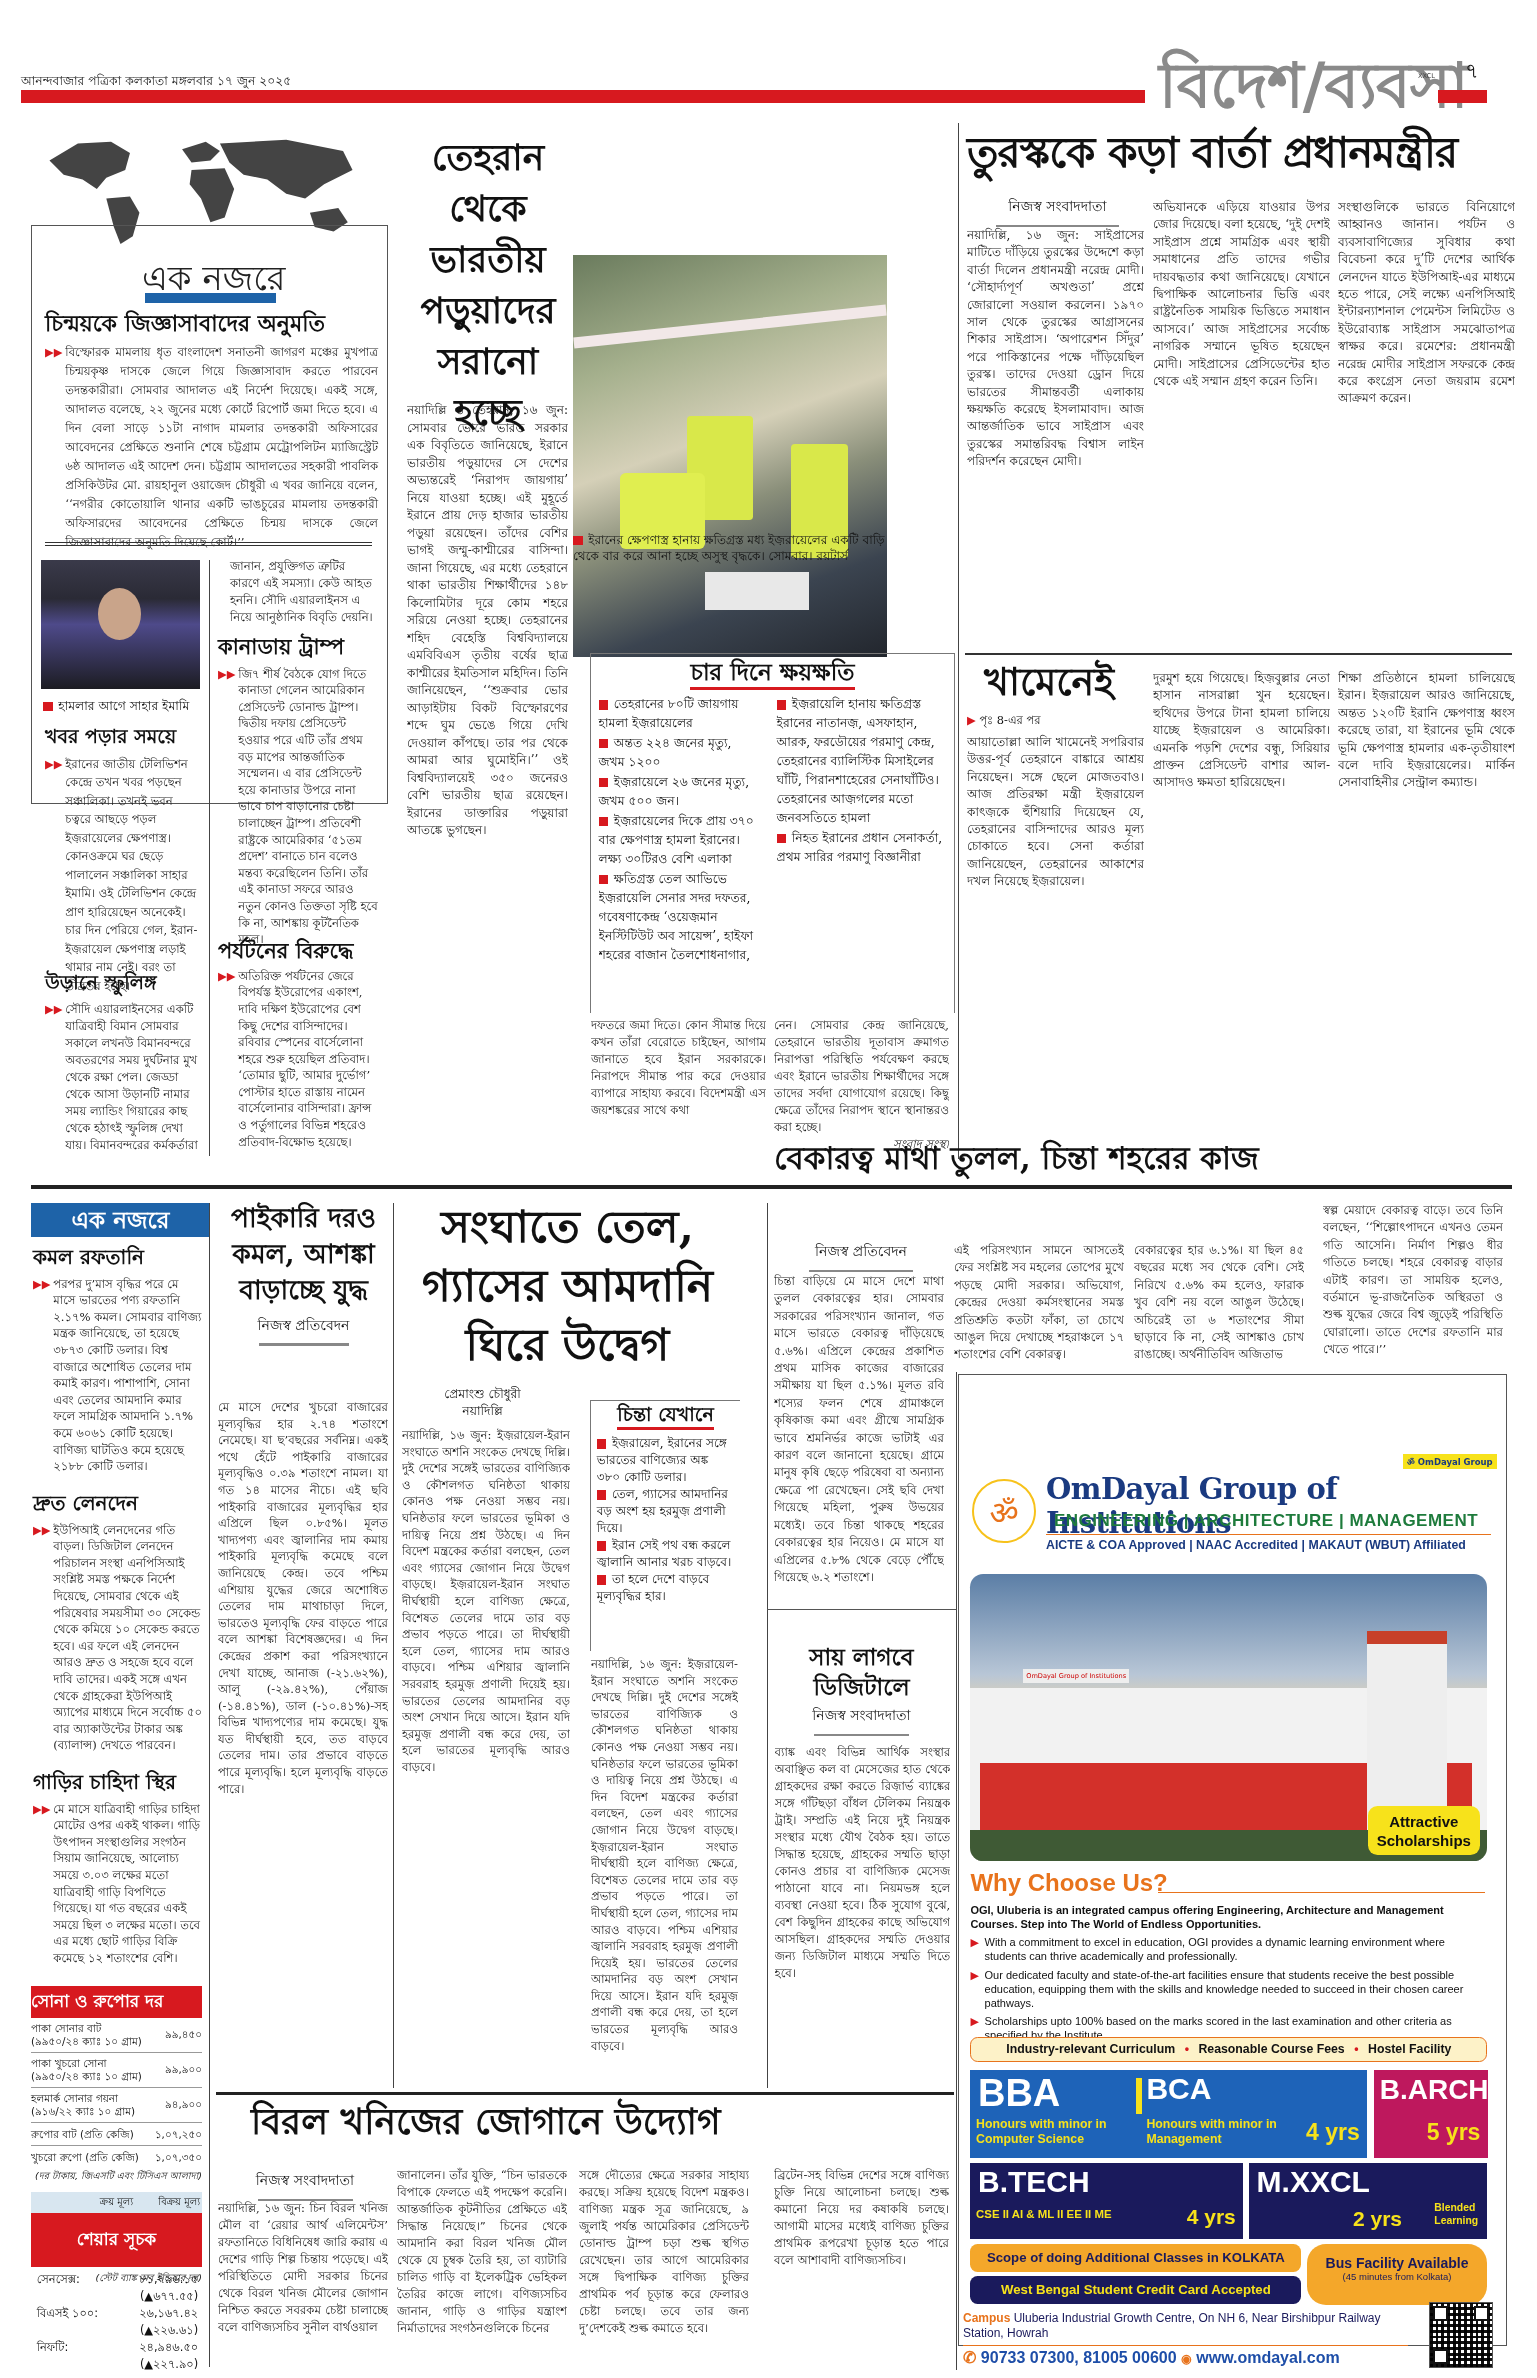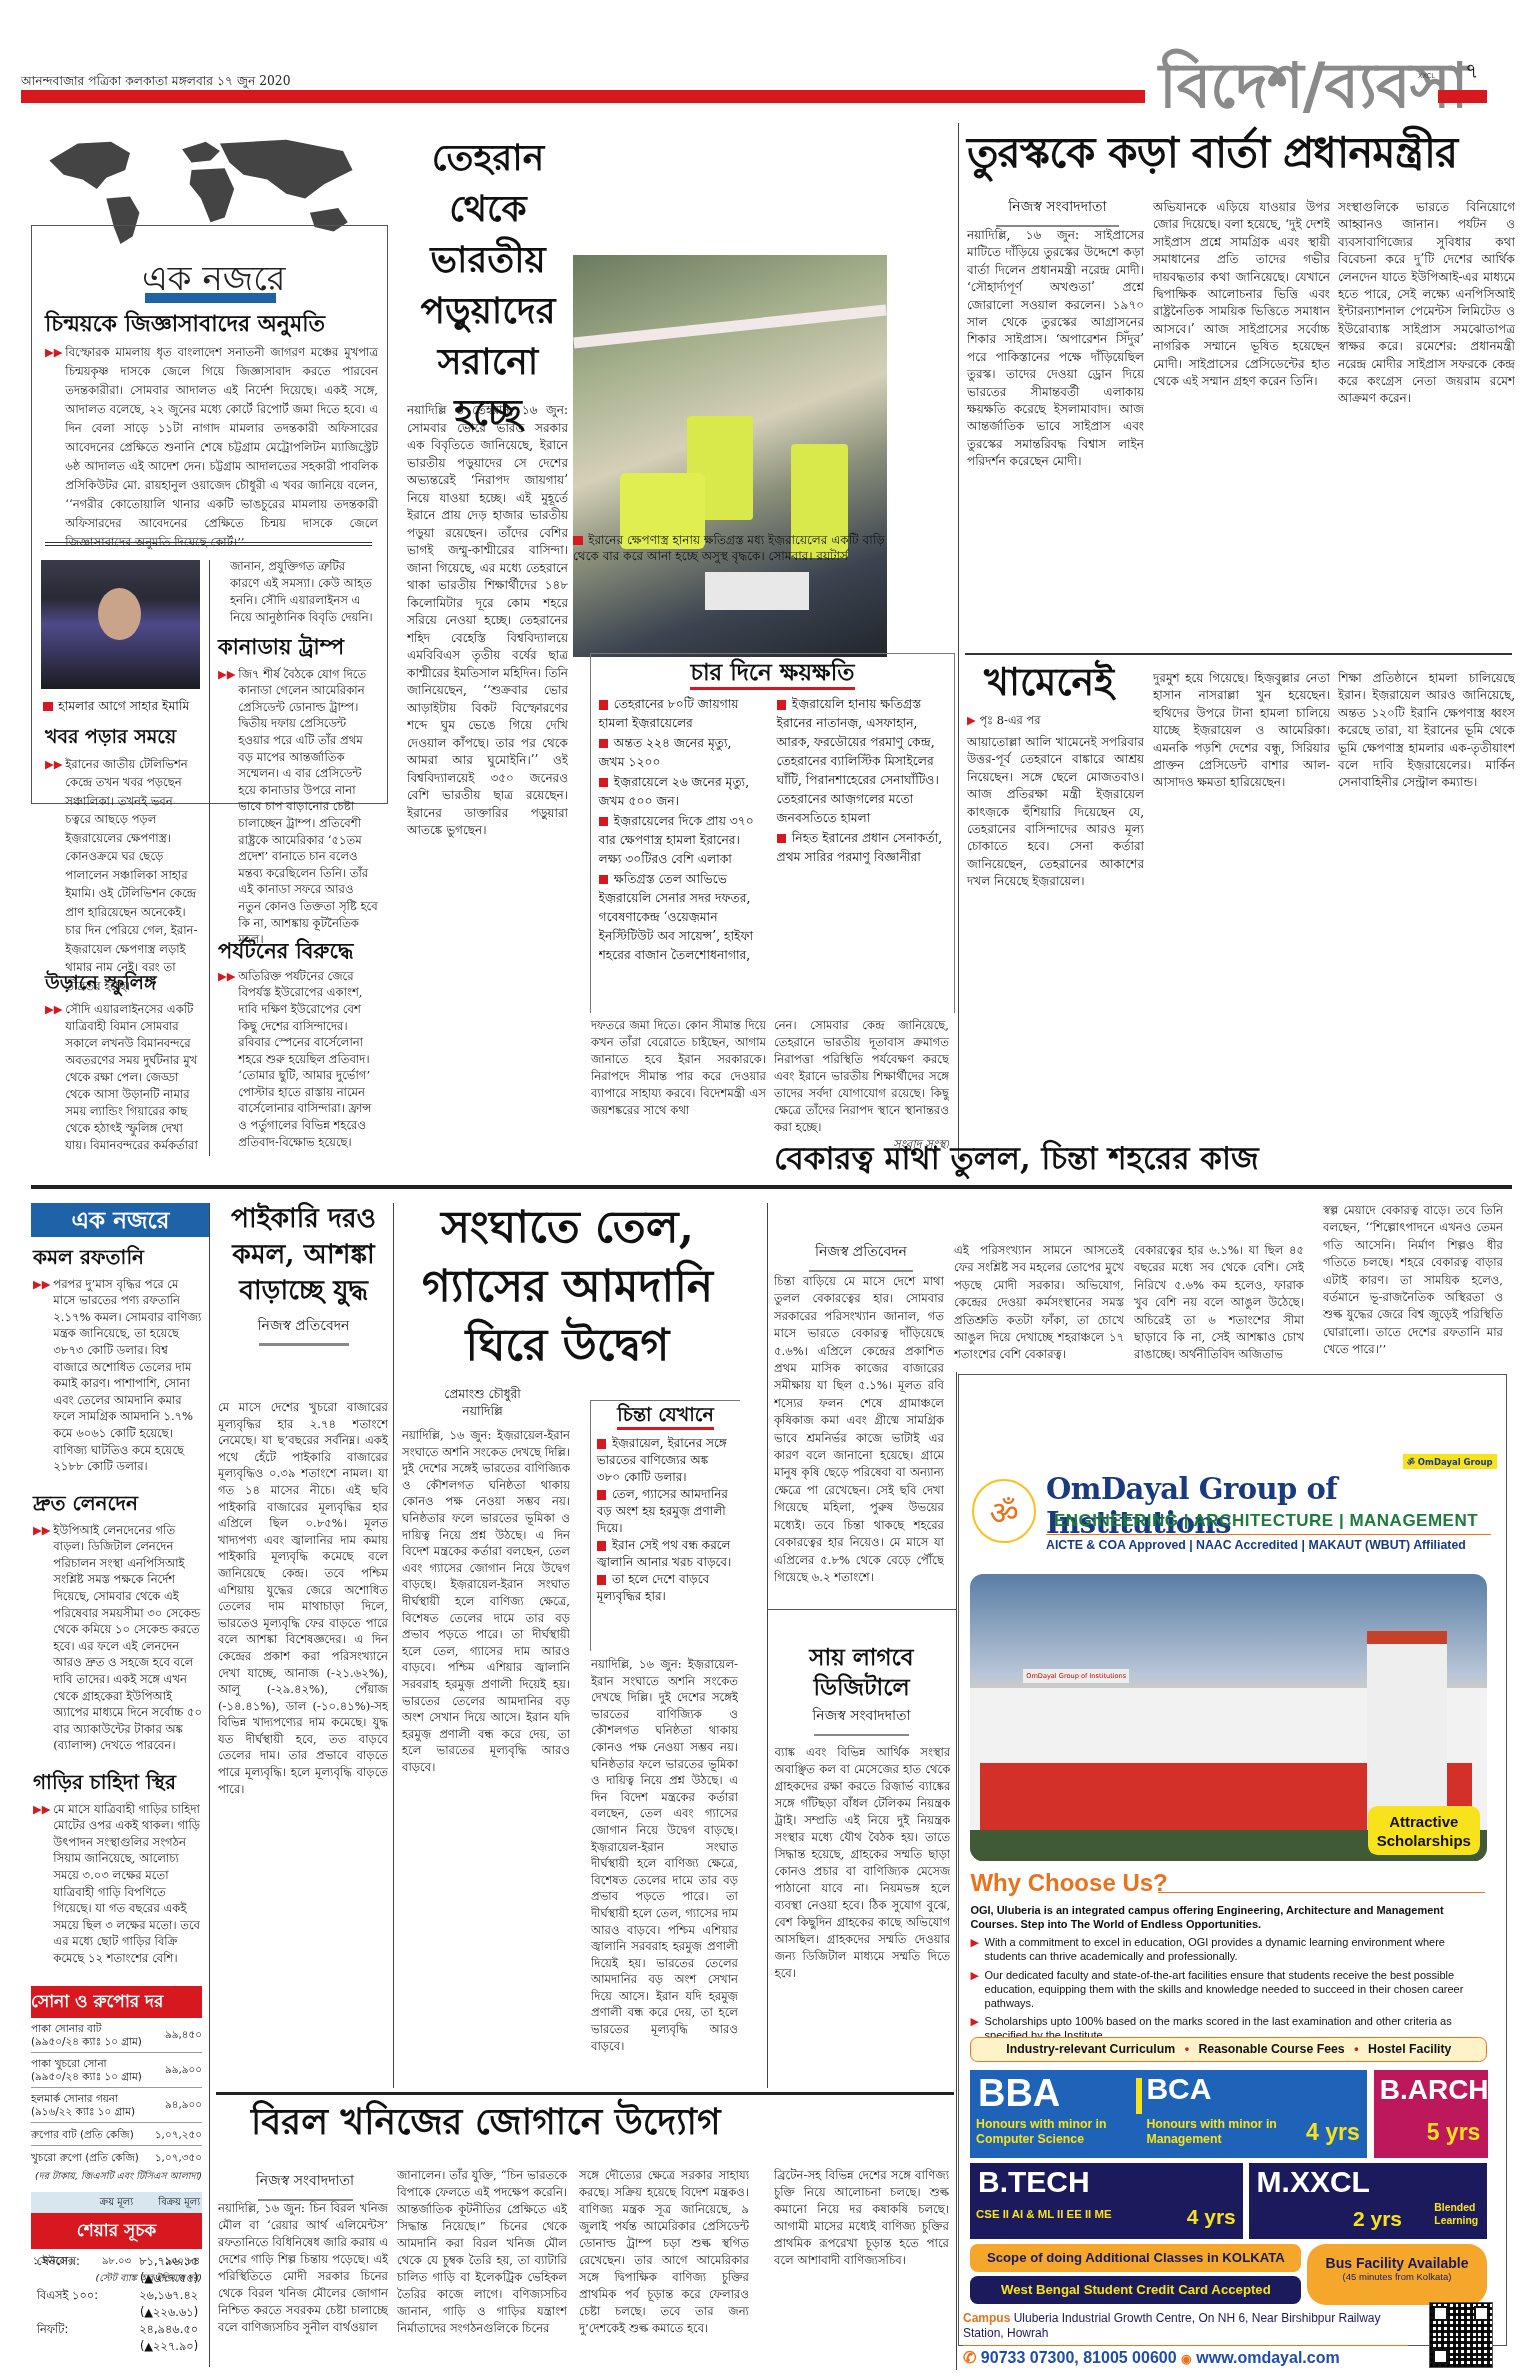--- a/index.html
+++ b/index.html
@@ -16,21 +16,21 @@
 .byline-rule{height:2.8px;background:#888;margin:5.7px auto 0}
 .caption{font-size:12.3px;line-height:18px;font-family:"DejaVu Serif",serif;color:#111}
 .photo{background:linear-gradient(160deg,#6a7b5d 0%,#a5b08d 25%,#d5d0b8 45%,#8a8f7a 60%,#3b4450 80%,#22262d 100%);position:relative;overflow:hidden}
 .rates-row{display:flex;justify-content:space-between;font-size:11.4px;line-height:15px;padding:3.8px 0;border-bottom:1.9px solid #999}
 .ad-box{border:1.4px solid #555}
 </style>
 </head>
 <body>
 
 <div class="abs" style="left:0;top:0;width:1538px;height:132px;">
-  <div class="abs" style="left:21px;top:72px;font-size:12.3px;font-family:'DejaVu Serif',serif;color:#222;">আনন্দবাজার পত্রিকা কলকাতা মঙ্গলবার ১৭ জুন 2020</div>
+  <div class="abs" style="left:21px;top:72px;font-size:12.3px;font-family:'DejaVu Serif',serif;color:#222;">আনন্দবাজার পত্রিকা কলকাতা মঙ্গলবার ১৭ জুন ২০২৫</div>
   <div class="abs red-bar" style="left:21px;top:90px;width:1124px;height:13.2px;"></div>
   <div class="abs" style="left:1159px;top:38px;font-size:62px;font-weight:bold;color:#8a8a8a;font-family:'DejaVu Sans',sans-serif;letter-spacing:-0.9px;">বিদেশ/ব্যবসা</div>
   <div class="abs" style="left:1418px;top:72px;font-size:6.6px;color:#444;">XXCL</div>
   <div class="abs red-bar" style="left:1438px;top:90px;width:49px;height:13.2px;"></div>
   <div class="abs" style="left:1465px;top:55px;font-size:21px;font-family:'DejaVu Serif',serif;">৭</div>
 </div>
 
 <div class="abs" style="left:40px;top:132px;width:322px;height:114px;">
   <svg width="322" height="114" viewBox="0 0 340 120">
     <path d="M10 30 L40 12 L75 10 L95 22 L90 40 L70 48 L60 60 L45 50 L25 45 Z" fill="#444"></path>
@@ -236,21 +236,21 @@
     </div>
   <div style="display:grid;grid-template-columns:1fr 1fr 1fr;font-size:10px;padding:0.9px 1.9px;">
       <span>১ ইউরো</span>
       <span style="text-align:center;">৯৮.০৩</span>
       <span style="text-align:right;">১০০.৮৪</span>
     </div>
   <div style="font-size:9.5px;font-style:italic;text-align:right;">(স্টেট ব্যাঙ্ক অব ইন্ডিয়ার দর)</div>
 </div>
 
 <div class="abs" style="left:31px;top:2213px;width:171px;">
-  <div class="red-bar" style="text-align:center;padding:4px 0;">
+  <div class="red-bar" style="text-align:center;padding:13px 0;">
     <span style="color:#fff;font-size:17px;font-weight:bold;font-family:'DejaVu Serif',serif;">শেয়ার সূচক</span>
   </div>
   <div style="padding:3.8px 3.8px 0 5.7px;font-size:11.4px;line-height:17px;">
     <div style="display:flex;justify-content:space-between;">
         <span>সেনসেক্স:</span>
         <span>৮১,৭৯৬.১৫</span>
       </div>
     <div style="text-align:right;"><span>(▲</span><span>৬৭৭.৫৫</span>)</div>
     <div style="display:flex;justify-content:space-between;">
         <span>বিএসই ১০০:</span>

